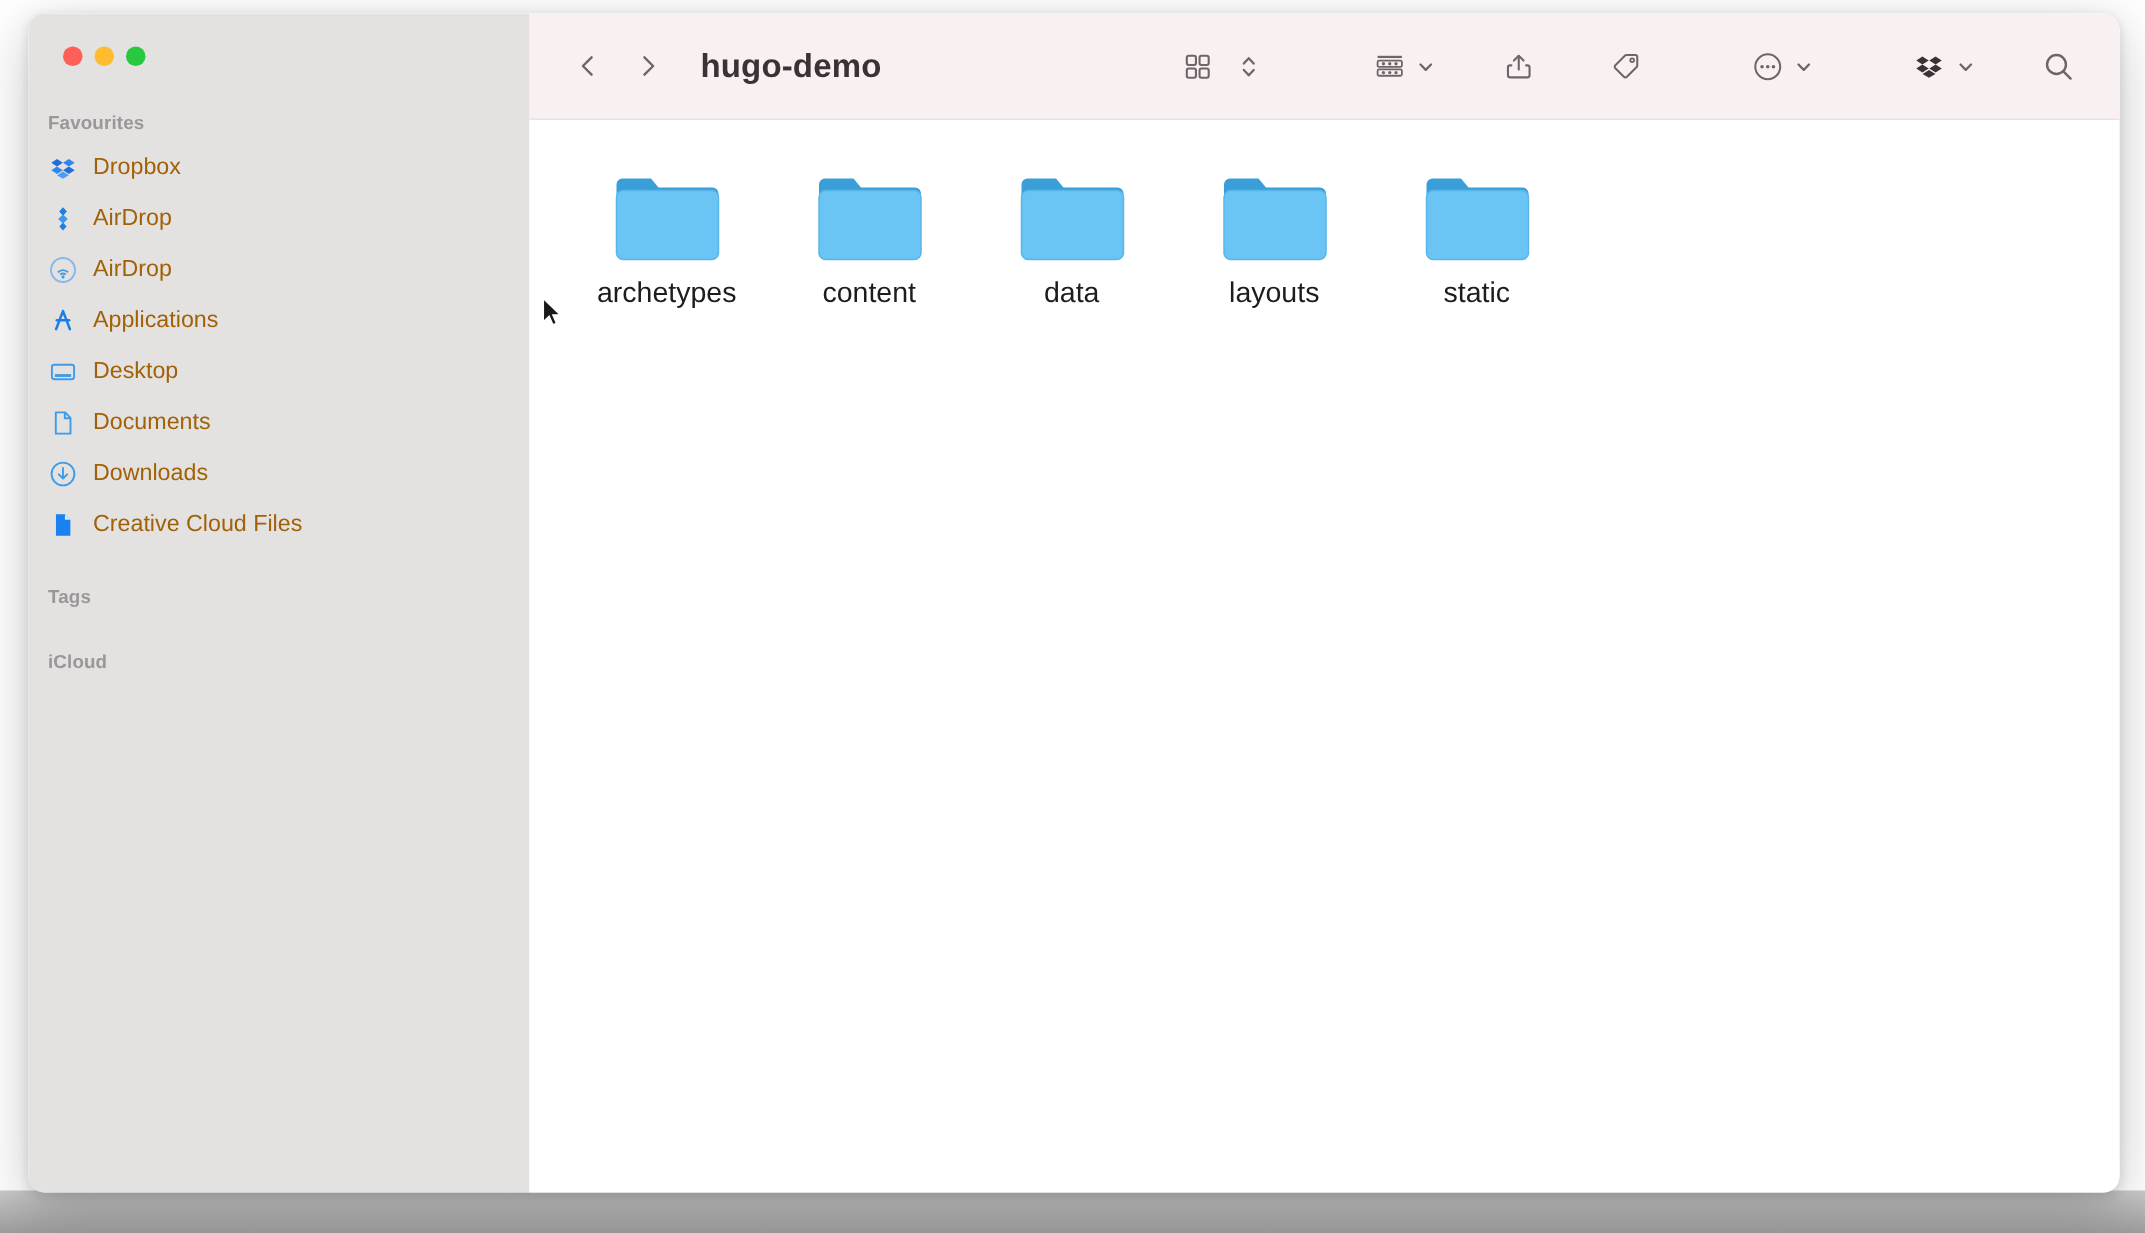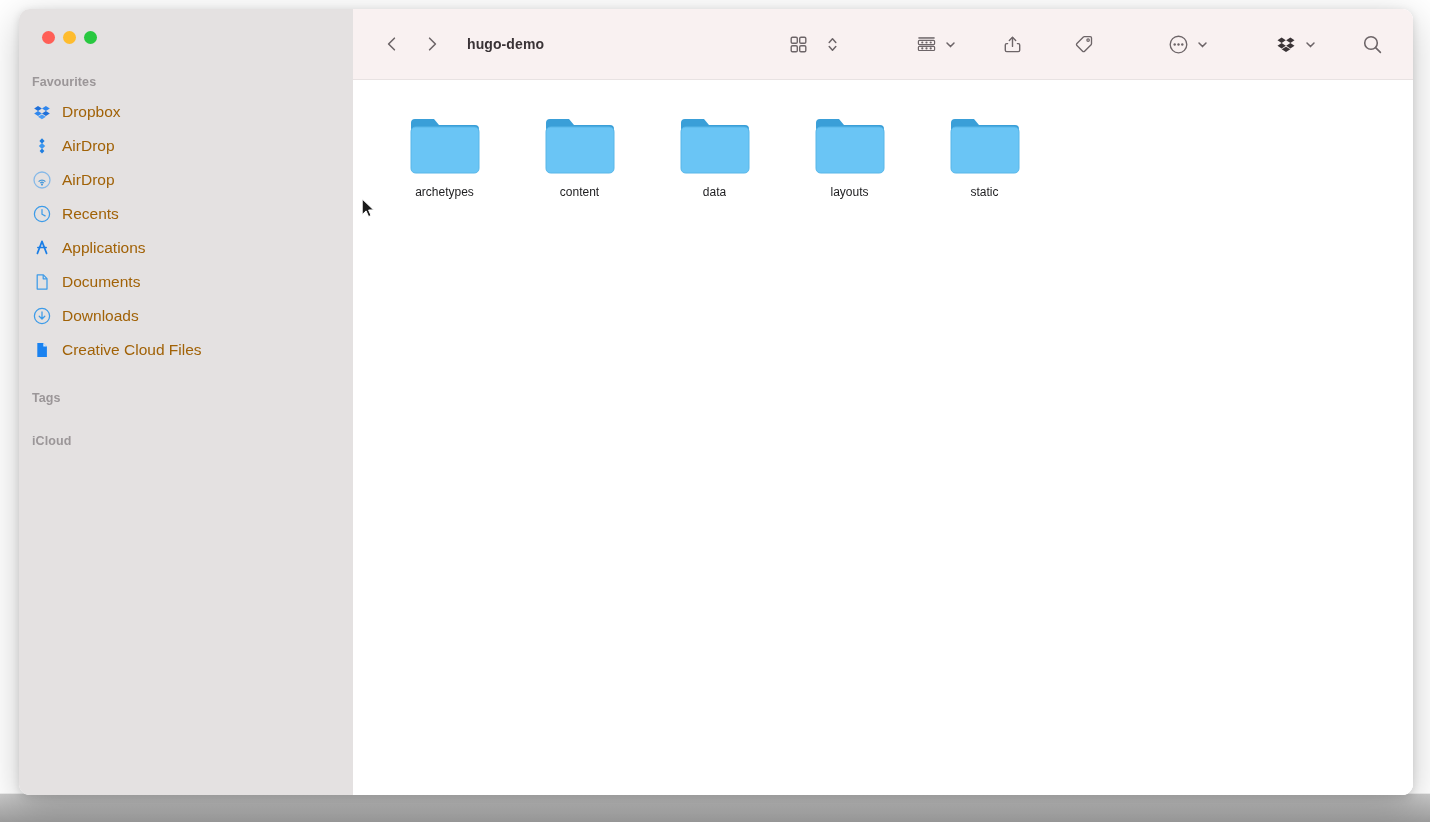--- a/index.html
+++ b/index.html
@@ -61,21 +61,21 @@
     border-bottom:1px solid #e8e2e2;
     display:flex; align-items:center;
     padding:0 24px 0 22px;
   }
   .tb-btn {
     width:34px; height:34px;
     display:flex; align-items:center; justify-content:center;
     color:#6d6568; cursor:default;
   }
   #tb-title {
-    font-size:14px; font-weight:700; color:#3a3336;
+    font-size:22px; font-weight:700; color:#3a3336;
     margin-left:18px; letter-spacing:.1px;
   }
   #tb-spacer { flex:1; }
   .tb-group { display:flex; align-items:center; }
   .tb-gap-lg { width:60px; }
   .tb-gap-md { width:38px; }
   .tb-gap-sm { width:6px; }
   .chev-dn { width:14px; height:14px; color:#6d6568; display:flex; align-items:center; justify-content:center; }
   
   #file-area { flex:1; background:#fff; padding:26px 0 0 0; position:relative; }
@@ -84,21 +84,21 @@
     grid-template-columns:repeat(7,135px);
     row-gap:22px;
     padding-left:24px;
   }
   .file-cell {
     width:135px; display:flex; flex-direction:column;
     align-items:center; cursor:default;
   }
   .icon-box { width:74px; height:70px; position:relative; display:flex; align-items:flex-end; justify-content:center; }
   .file-label {
-    margin-top:9px; font-size:12px; color:#1d1d1f;
+    margin-top:9px; font-size:19px; color:#1d1d1f;
     text-align:center; line-height:1.2; max-width:130px;
     white-space:nowrap; overflow:hidden; text-overflow:ellipsis;
   }
   
   #cursor { position:absolute; left:361px; top:198px; width:16px; height:22px; pointer-events:none; }
   
   #bottom-caption {
     position:absolute; left:0; right:0; bottom:0; height:14px;
     display:flex; align-items:flex-start; justify-content:center;
     overflow:hidden;
@@ -151,40 +151,40 @@
           <svg width="18" height="18" viewBox="0 0 18 18">
             <circle cx="9" cy="9" r="8" fill="none" stroke="#86b9e8" stroke-width="1.3"></circle>
             <path d="M5.6 10.6 A4.6 4.6 0 0 1 12.4 10.6" fill="none" stroke="#4a9ada" stroke-width="1.3"></path>
             <path d="M7.2 12.1 A2.6 2.6 0 0 1 10.8 12.1" fill="none" stroke="#4a9ada" stroke-width="1.3"></path>
             <circle cx="9" cy="13.6" r="1.05" fill="#4a9ada"></circle>
           </svg>
         </span>
         <span>AirDrop</span>
       </div>
 
-      <div class="sb-item">
-        <span class="sb-icon">
-          <svg width="18" height="18" viewBox="0 0 18 18">
-            <circle cx="9" cy="9" r="7.6" fill="none" stroke="#3d9be8" stroke-width="1.25"></circle>
-            <path d="M9 4.6 V9.2 L12.1 10.9" fill="none" stroke="#3d9be8" stroke-width="1.25" stroke-linecap="round"></path>
-          </svg>
-        </span>
-        <span>Recents</span>
-      </div>
 
       <div class="sb-item">
         <span class="sb-icon">
           <svg width="18" height="18" viewBox="0 0 18 18">
             <path d="M9 2.4 L13.6 14.4 M9 2.4 L4.4 14.4" stroke="#1a7ee6" stroke-width="1.7" fill="none" stroke-linecap="round"></path>
             <path d="M4.9 8.5 H13.1" stroke="#1a7ee6" stroke-width="1.7" stroke-linecap="round"></path>
           </svg>
         </span>
         <span>Applications</span>
       </div>
 
+      <div class="sb-item">
+        <span class="sb-icon">
+          <svg width="18" height="18" viewBox="0 0 18 18">
+            <rect x="1.6" y="4.2" width="14.8" height="9.6" rx="1.6" fill="none" stroke="#3d9be8" stroke-width="1.25"></rect>
+            <rect x="3.6" y="10.4" width="10.8" height="1.9" fill="#3d9be8"></rect>
+          </svg>
+        </span>
+        <span>Desktop</span>
+      </div>
 
       <div class="sb-item">
         <span class="sb-icon">
           <svg width="18" height="18" viewBox="0 0 18 18">
             <path d="M4.2 1.9 H10.4 L14 5.6 V16.1 H4.2 Z" fill="none" stroke="#3d9be8" stroke-width="1.25" stroke-linejoin="round"></path>
             <path d="M10.2 2.1 V5.8 H13.9" fill="none" stroke="#3d9be8" stroke-width="1.25" stroke-linejoin="round"></path>
           </svg>
         </span>
         <span>Documents</span>
       </div>

